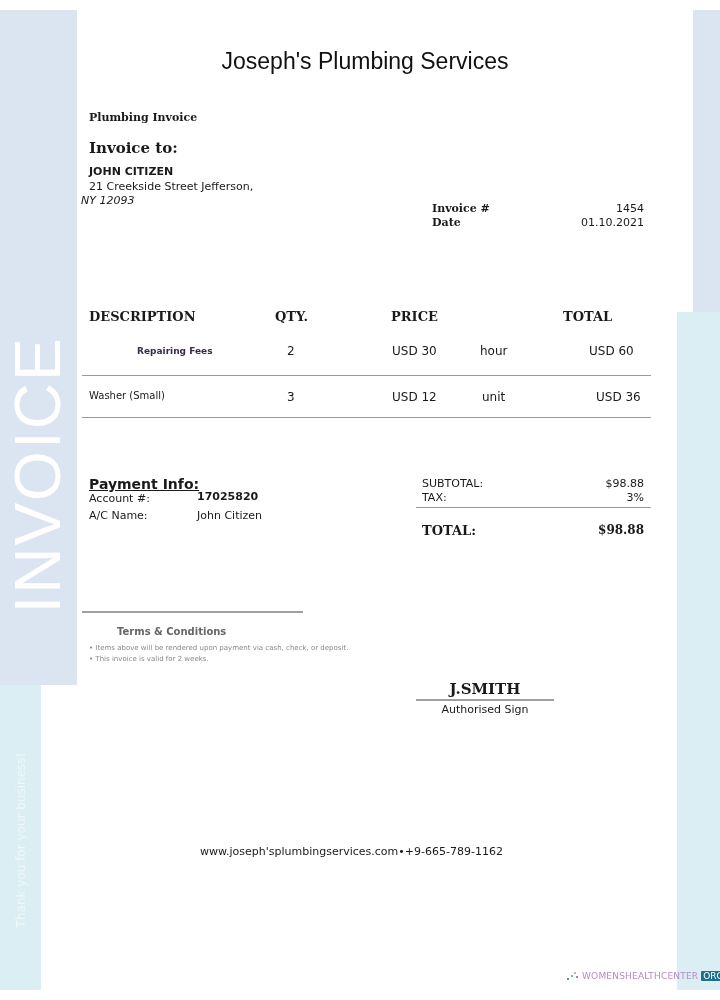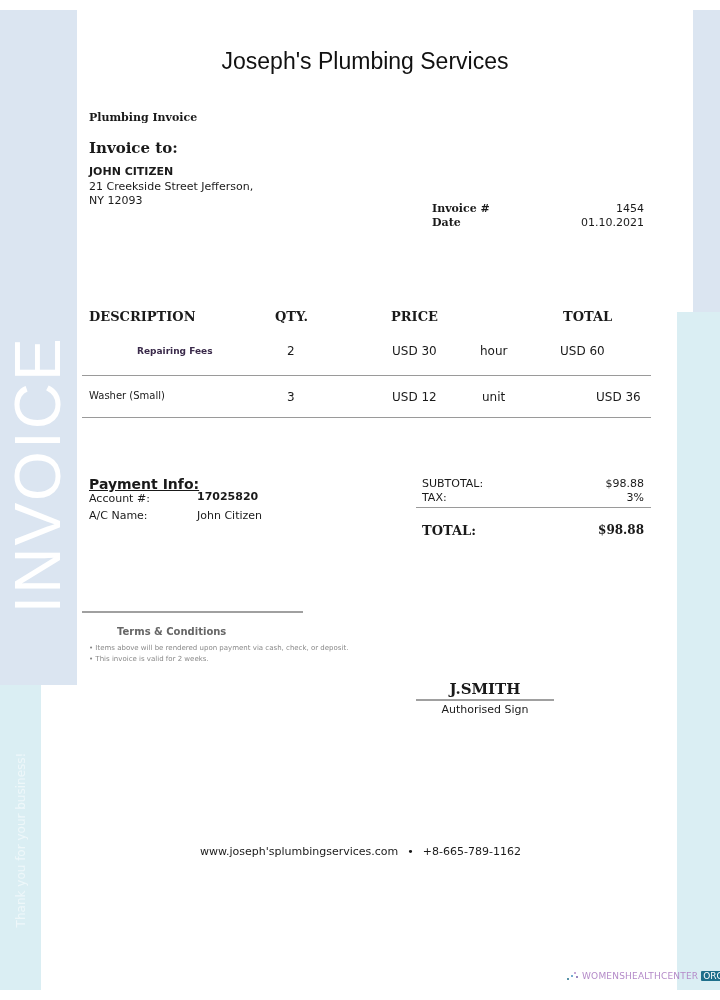--- a/index.html
+++ b/index.html
@@ -61,42 +61,42 @@
 <div class="vert-invoice">INVOICE</div>
 <div class="vert-thanks">Thank you for your business!</div>
 
 <div class="company-title">Joseph's Plumbing Services</div>
 <div class="abs small-bold heading" style="left:89px; top:111px; font-size:11px;">Plumbing Invoice</div>
 
 <div>
   <div class="abs heading" style="left:89px; top:139px; font-size:15px;">Invoice to:</div>
   <div class="abs" style="left:89px; top:165px; font-size:11px; font-weight:bold;">JOHN CITIZEN</div>
   <div class="abs" style="left:89px; top:180px; font-size:11px;">21 Creekside Street Jefferson,</div>
-  <div class="abs" style="left:89px; top:194px; font-size:11px;">NY 12093</div>
+  <div class="abs" style="left:81px; top:194px; font-size:11px;font-style:italic;">NY 12093</div>
 </div>
 
 <div>
   <div class="abs heading" style="left:432px; top:202px; font-size:11px;">Invoice #</div>
   <div class="abs" style="left:560px; width:84px; text-align:right; top:202px; font-size:11px;">1454</div>
   <div class="abs heading" style="left:432px; top:216px; font-size:11px;">Date</div>
   <div class="abs" style="left:540px; width:104px; text-align:right; top:216px; font-size:11px;">01.10.2021</div>
 </div>
 
 <div>
   <div class="abs col-head" style="left:89px; top:309px;">DESCRIPTION</div>
   <div class="abs col-head" style="left:275px; top:309px;">QTY.</div>
   <div class="abs col-head" style="left:391px; top:309px;">PRICE</div>
   <div class="abs col-head" style="left:563px; top:309px;">TOTAL</div>
 
   <div>
     <div class="abs" style="left:89px; top:346px; font-size:9px; font-weight:bold; color:#3a2a4a;padding-left:48px;">Repairing Fees</div>
     <div class="abs cell" style="left:287px; top:344px;">2</div>
     <div class="abs cell" style="left:392px; top:344px;">USD 30</div>
     <div class="abs cell" style="left:480px; top:344px;">hour</div>
-    <div class="abs cell" style="left:560px; top:344px;">USD 60</div>
+    <div class="abs cell" style="left:589px; top:344px;">USD 60</div>
   </div>
   <div class="hr" style="left:82px; top:375px; width:569px;"></div>
 
   <div>
     <div class="abs" style="left:89px; top:390px; font-size:10px;">Washer (Small)</div>
     <div class="abs cell" style="left:287px; top:390px;">3</div>
     <div class="abs cell" style="left:392px; top:390px;">USD 12</div>
     <div class="abs cell" style="left:482px; top:390px;">unit</div>
     <div class="abs cell" style="left:596px; top:390px;">USD 36</div>
   </div>
@@ -127,24 +127,24 @@
   <div class="abs tiny" style="left:89px; top:644px;">• Items above will be rendered upon payment via cash, check, or deposit.</div>
   <div class="abs tiny" style="left:89px; top:655px;">• This invoice is valid for 2 weeks.</div>
 </div>
 
 <div>
   <div class="abs heading" style="left:416px; width:138px; text-align:center; top:680px; font-size:15px;">J.SMITH</div>
   <div class="hr-thick" style="left:416px; top:699px; width:138px;"></div>
   <div class="abs" style="left:416px; width:138px; text-align:center; top:703px; font-size:11px;">Authorised Sign</div>
 </div>
 
-<div class="abs" style="left:200px; top:845px; font-size:11px; display:flex; gap:9px;">
+<div class="abs" style="left:200px; top:845px; font-size:11px; display:flex; ">
   <span>www.joseph'splumbingservices.com</span>
   <span>•</span>
-  <span>+8-665-789-1162</span>
+  <span>+9-665-789-1162</span>
 </div>
 
 <div class="watermark">
   <div class="dots">
     <span style="left:0; top:7px; background:#1f6f8b;"></span>
     <span style="left:4px; top:4px; background:#4a90c0;"></span>
     <span style="left:7px; top:1px; background:#b48ac8;"></span>
     <span style="left:9px; top:5px; background:#7a5fa8;"></span>
   </div>
   <span class="wm-text">WOMENSHEALTHCENTER</span>

